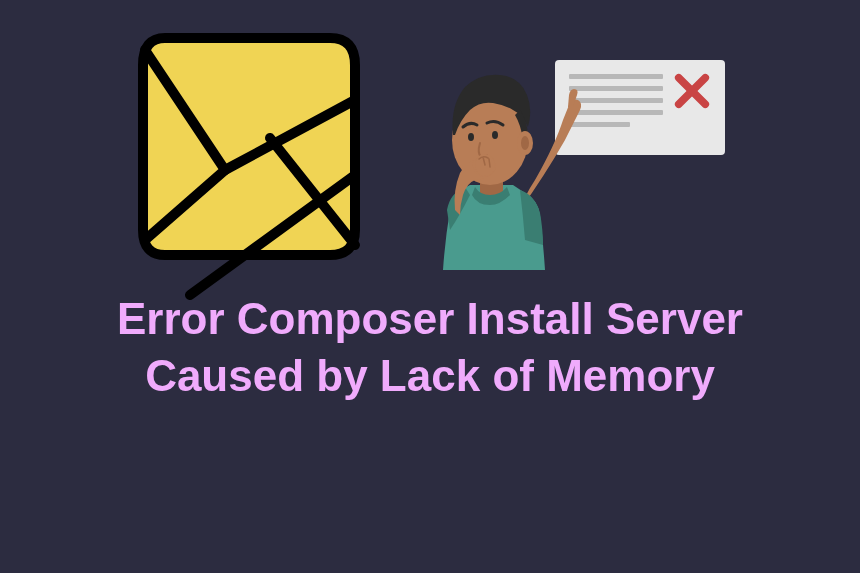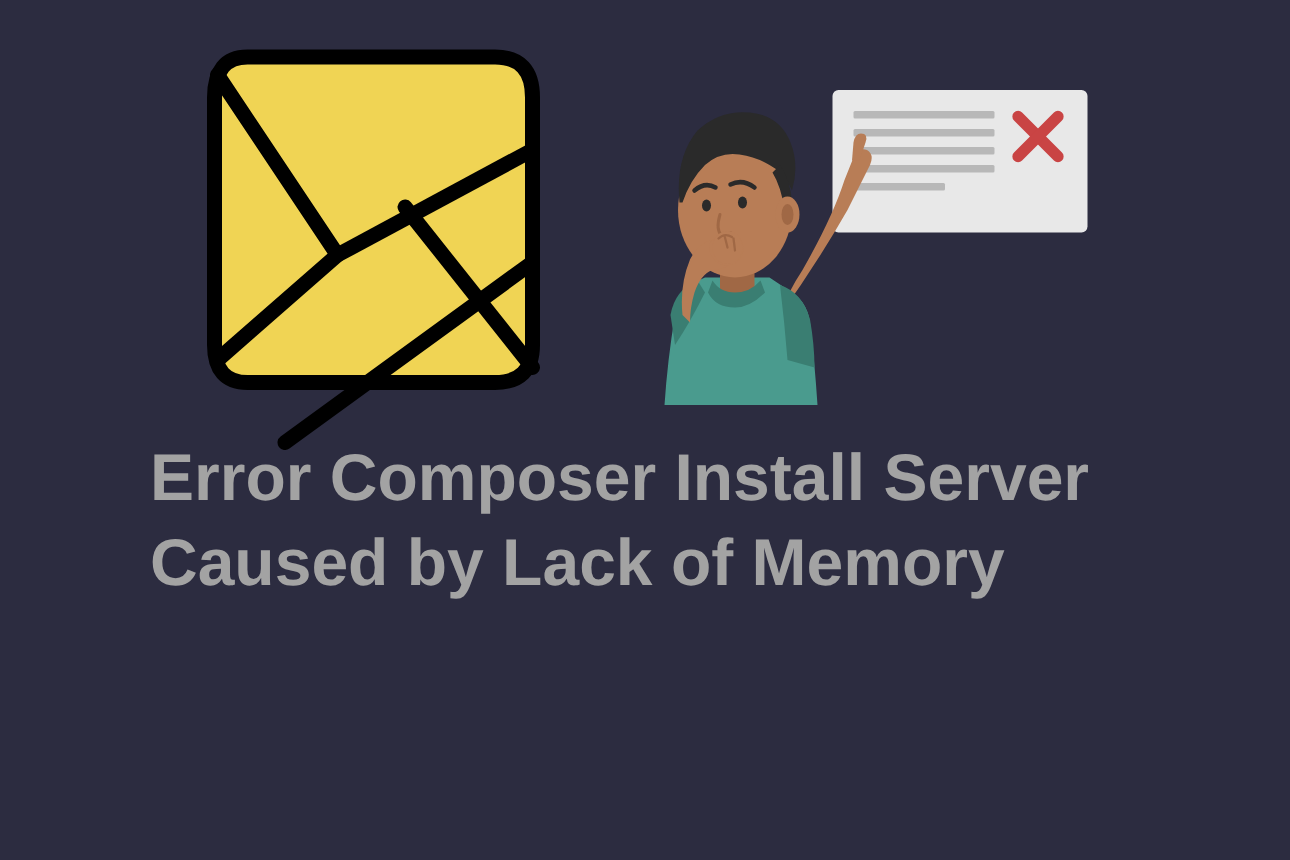--- a/index.html
+++ b/index.html
@@ -24,23 +24,24 @@
       gap: 60px;
       margin-top: 30px;
       margin-bottom: 20px;
     }
     .logo-container {
       position: relative;
       width: 230px;
       height: 230px;
     }
     .title {
-      color: #a3a3a3;
+      color: #f0abfc;
       font-size: 44px;
       font-weight: 700;
+      text-align: center;
       line-height: 1.3;
       max-width: 700px;
       padding: 0 20px;
     }
     .person-dialog {
       position: relative;
       width: 300px;
       height: 240px;
     }
     .dialog-box {

